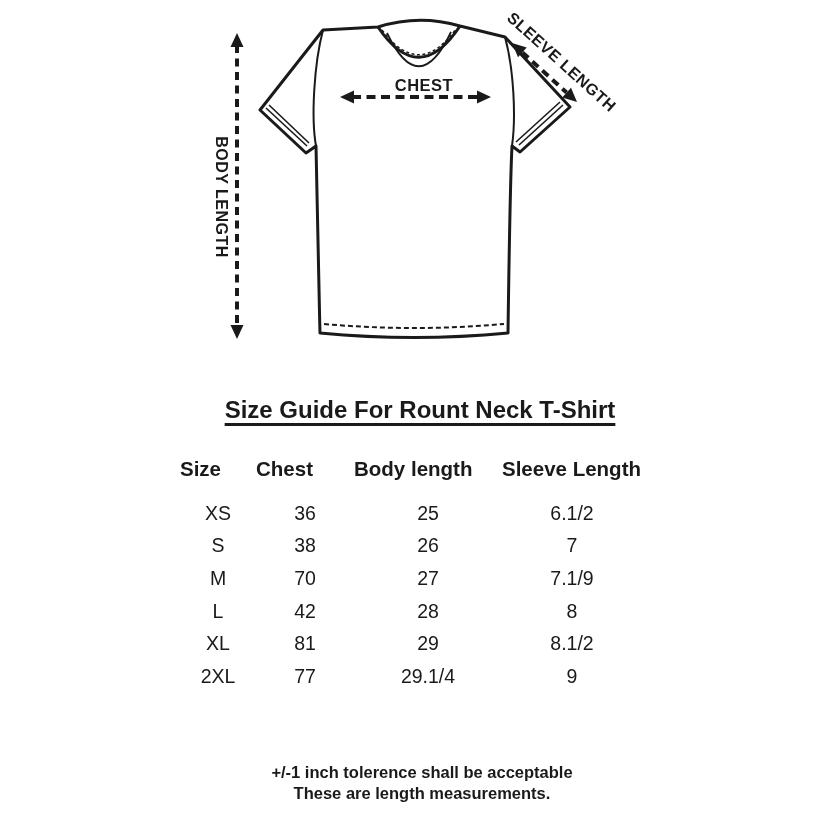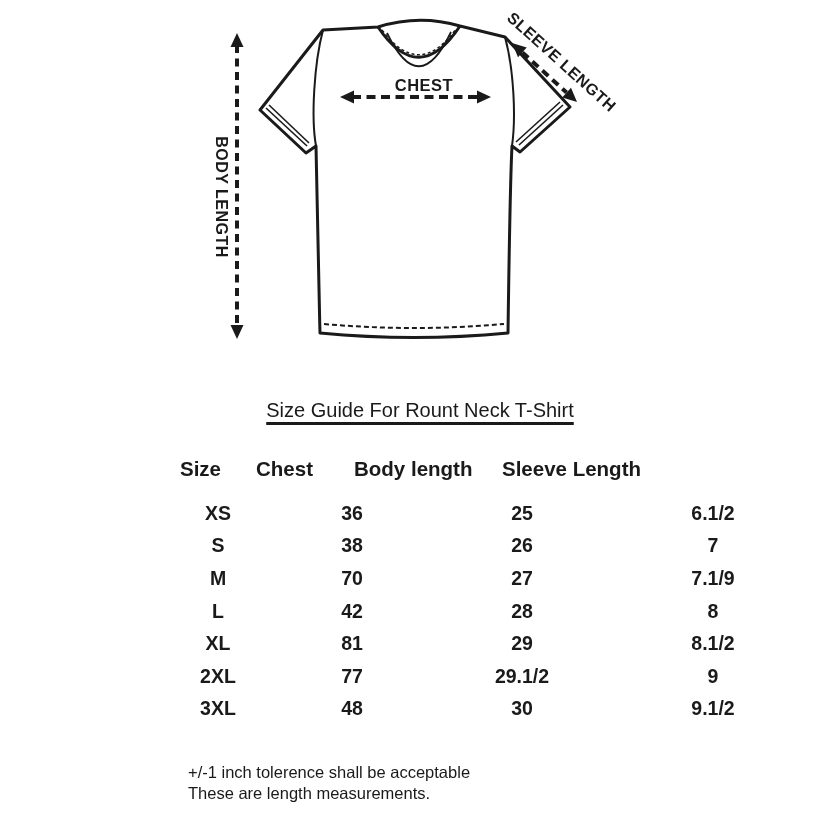--- a/index.html
+++ b/index.html
@@ -12,22 +12,22 @@
     font-family: "Liberation Sans", sans-serif;
     overflow: hidden;
   }
   #diagram { position: absolute; left: 180px; top: 0; }
   #diagram text { font-family: "Liberation Sans", sans-serif; }
 
   .title {
     position: absolute;
     left: 180px; top: 393px; width: 480px;
     text-align: center;
-    font-size: 20px;
-    font-weight: normal;
+    font-size: 24px;
+    font-weight: bold;
     line-height: 34px;
     white-space: nowrap;
   }
   .title span {
     text-decoration: underline;
     text-decoration-thickness: 3px;
     text-underline-offset: 5px;
   }
 
   .thead {
@@ -43,30 +43,29 @@
     position: absolute;
     left: 180px; top: 497px;
   }
   .trow {
     display: grid;
     grid-template-columns: 76px 98px 148px 140px;
     height: 32.6px;
     align-items: center;
     text-align: center;
     font-size: 19.5px;
-    font-weight: bold;
-    gap: 47px;
+    font-weight: normal;
   }
 
   .footer {
     position: absolute;
-    left: 188px; top: 762px; width: 480px;
-    text-align: left;
+    left: 182px; top: 762px; width: 480px;
+    text-align: center;
     font-size: 16.5px;
-    font-weight: normal;
+    font-weight: bold;
     line-height: 21px;
   }
 </style>
 </head>
 <body>
 
 <div class="canvas">
 
   <svg id="diagram" width="450" height="370" viewBox="0 0 450 370">
 
@@ -148,28 +147,22 @@
       </div>
       <div class="trow">
         <div>XL</div>
         <div>81</div>
         <div>29</div>
         <div>8.1/2</div>
       </div>
       <div class="trow">
         <div>2XL</div>
         <div>77</div>
-        <div>29.1/2</div>
+        <div>29.1/4</div>
         <div>9</div>
-      </div>
-      <div class="trow">
-        <div>3XL</div>
-        <div>48</div>
-        <div>30</div>
-        <div>9.1/2</div>
       </div>
     </div>
 
   <div class="footer">
     <div>+/-1 inch tolerence shall be acceptable</div>
     <div>These are length measurements.</div>
   </div>
 </div>
 
 </body></html>

